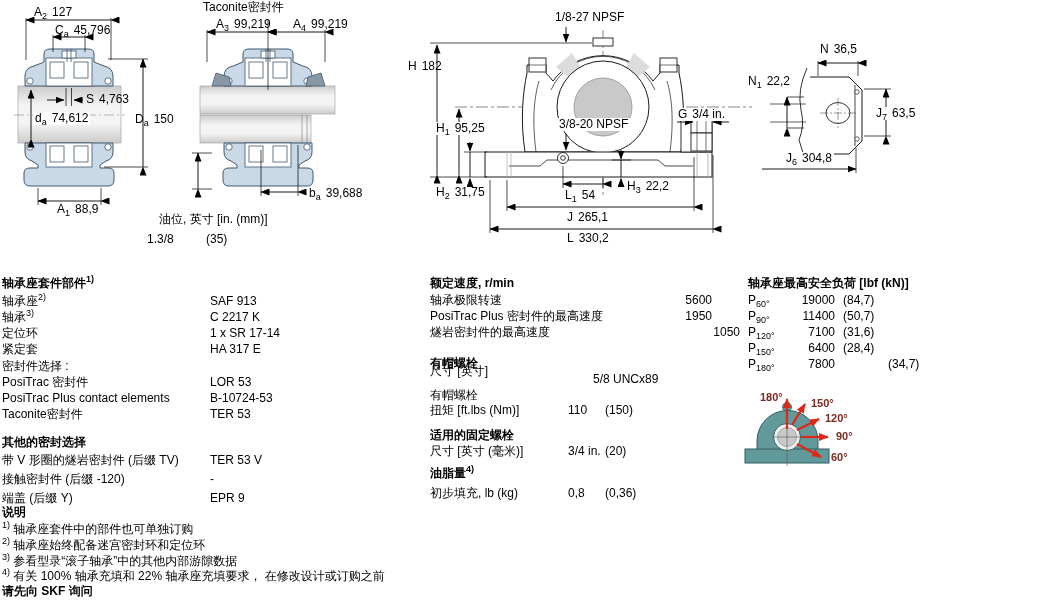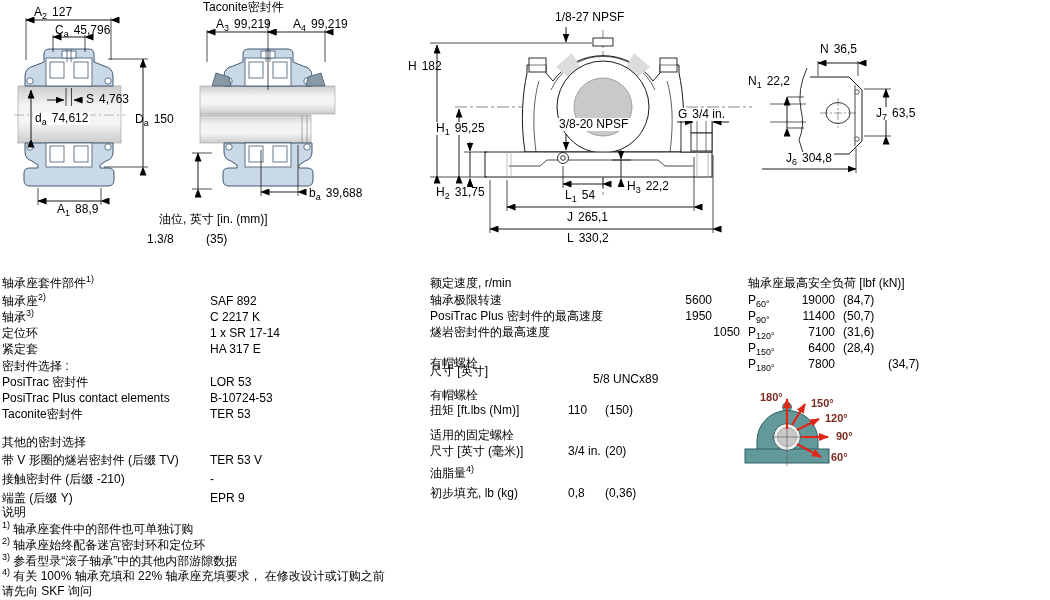--- a/index.html
+++ b/index.html
@@ -1,20 +1,20 @@
 <!DOCTYPE html>
 <html><head>
 <meta charset="utf-8">
 <style>
   html,body{margin:0;padding:0;background:#fff;}
   body{width:1050px;height:600px;position:relative;overflow:hidden;
        font-family:"Liberation Sans","DejaVu Sans",sans-serif;color:#000;}
   #art{position:absolute;left:0;top:0;z-index:0;}
   .t{position:absolute;font-size:12px;line-height:13px;white-space:nowrap;z-index:2;}
-  .b{font-weight:normal;}
+  .b{font-weight:bold;}
   sub{font-size:9px;line-height:0;}
   sup{font-size:9px;line-height:0;}
   .wbg{background:#fff;padding:0 2px;}
   .dv{margin-left:5px;}
   .ra{text-align:right;}
   .ang{font-size:11px;color:#7b2b22;font-weight:bold;}
 </style>
 </head>
 <body>
 
@@ -252,38 +252,38 @@
 <span class="t wbg" style="left:676px;top:108px"><span>G</span><sub></sub><span class="dv">3/4 in.</span></span>
 
 <span class="t" style="left:820px;top:43px"><span>N</span><sub></sub><span class="dv">36,5</span></span>
 <span class="t" style="left:748px;top:75px"><span>N</span><sub>1</sub><span class="dv">22,2</span></span>
 <span class="t wbg" style="left:874px;top:107px"><span>J</span><sub>7</sub><span class="dv">63,5</span></span>
 <span class="t wbg" style="left:784px;top:152px"><span>J</span><sub>6</sub><span class="dv">304,8</span></span>
 
 <div>
   <span class="t b" style="left:2px;top:277px"><span>轴承座套件部件</span><sup>1)</sup></span>
   <span class="t" style="left:2px;top:295px"><span>轴承座</span><sup>2)</sup></span>
-  <span class="t" style="left:210px;top:295px">SAF 892</span>
+  <span class="t" style="left:210px;top:295px">SAF 913</span>
   <span class="t" style="left:2px;top:311px"><span>轴承</span><sup>3)</sup></span>
   <span class="t" style="left:210px;top:311px">C 2217 K</span>
   <span class="t" style="left:2px;top:327px"><span>定位环</span><sup></sup></span>
   <span class="t" style="left:210px;top:327px">1 x SR 17-14</span>
   <span class="t" style="left:2px;top:343px"><span>紧定套</span><sup></sup></span>
   <span class="t" style="left:210px;top:343px">HA 317 E</span>
   <span class="t" style="left:2px;top:360px">密封件选择 :</span>
   <span class="t" style="left:2px;top:376px">PosiTrac 密封件</span>
   <span class="t" style="left:210px;top:376px">LOR 53</span>
   <span class="t" style="left:2px;top:392px">PosiTrac Plus contact elements</span>
   <span class="t" style="left:210px;top:392px">B-10724-53</span>
   <span class="t" style="left:2px;top:408px">Taconite密封件</span>
   <span class="t" style="left:210px;top:408px">TER 53</span>
   <span class="t b" style="left:2px;top:436px">其他的密封选择</span>
   <span class="t" style="left:2px;top:454px">带 V 形圈的燧岩密封件 (后缀 TV)</span>
   <span class="t" style="left:210px;top:454px">TER 53 V</span>
-  <span class="t" style="left:2px;top:473px">接触密封件 (后缀 -210)</span>
+  <span class="t" style="left:2px;top:473px">接触密封件 (后缀 -120)</span>
   <span class="t" style="left:210px;top:473px">-</span>
   <span class="t" style="left:2px;top:492px">端盖 (后缀 Y)</span>
   <span class="t" style="left:210px;top:492px">EPR 9</span>
 </div>
 
 <div>
   <span class="t b" style="left:430px;top:277px">额定速度, r/min</span>
   <span class="t" style="left:430px;top:294px">轴承极限转速</span>
   <span class="t ra" style="left:632px;top:294px;width:80px">5600</span>
   <span class="t" style="left:430px;top:310px">PosiTrac Plus 密封件的最高速度</span>

